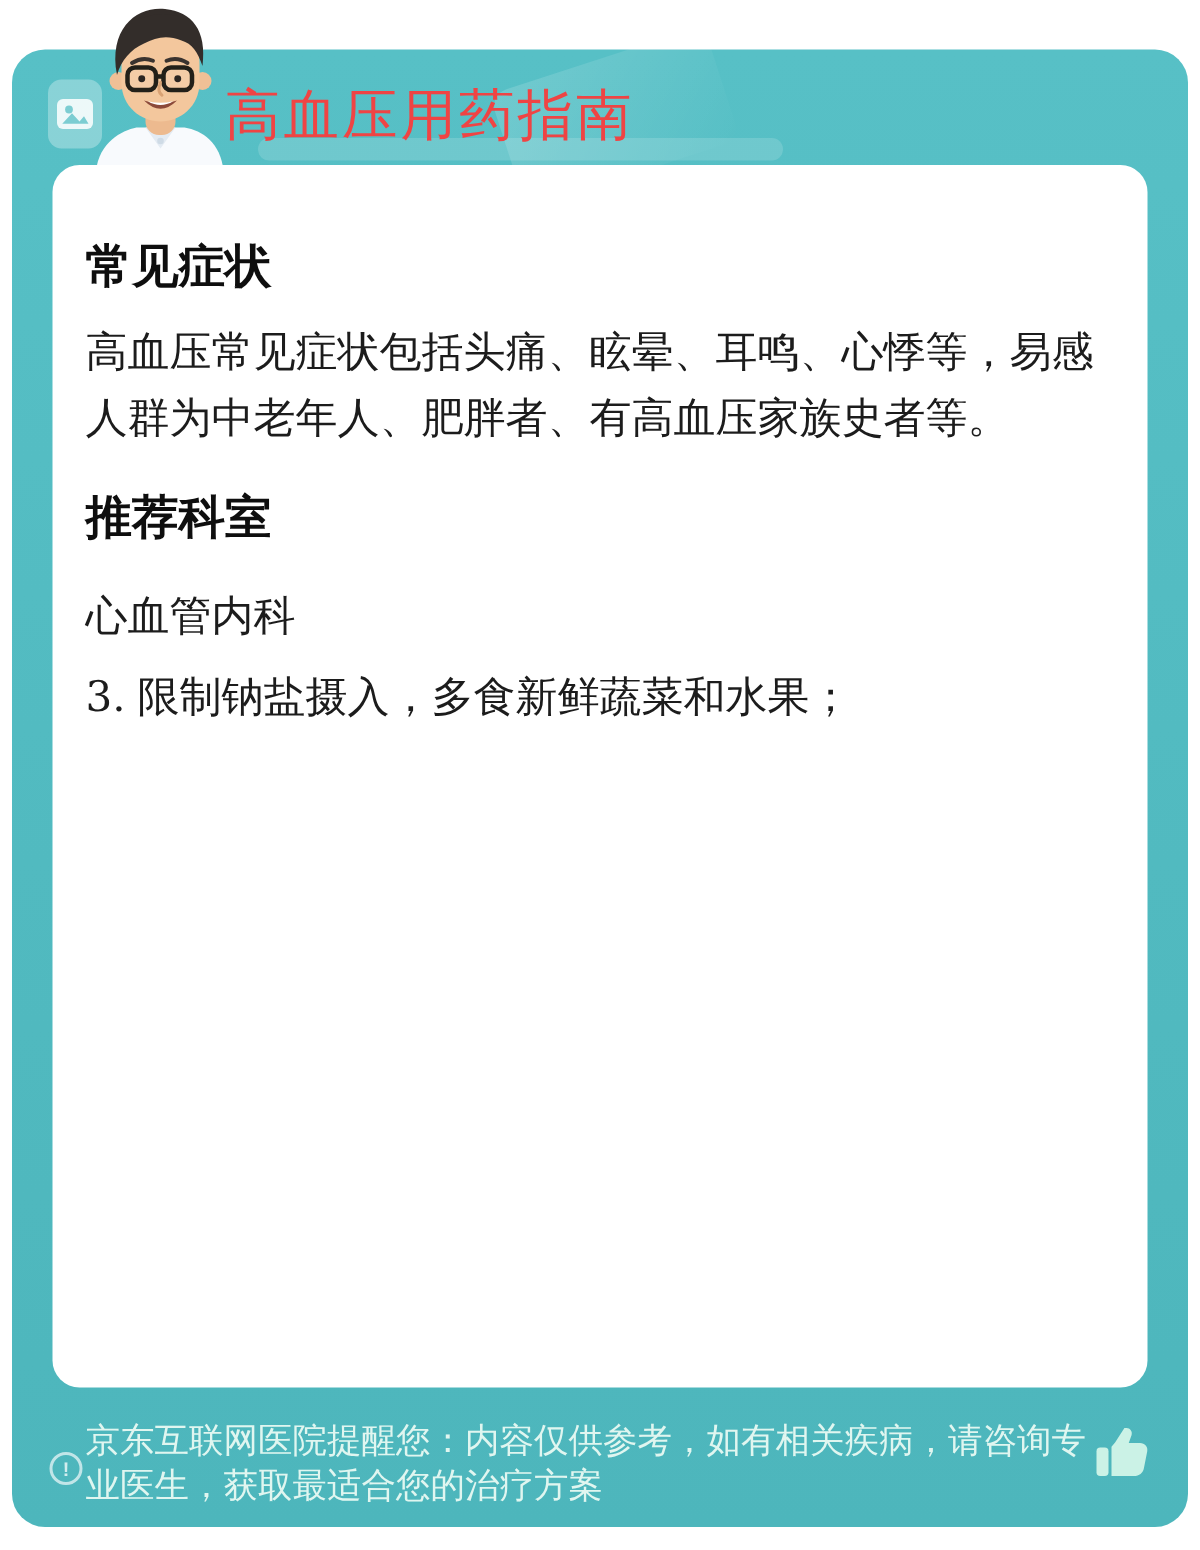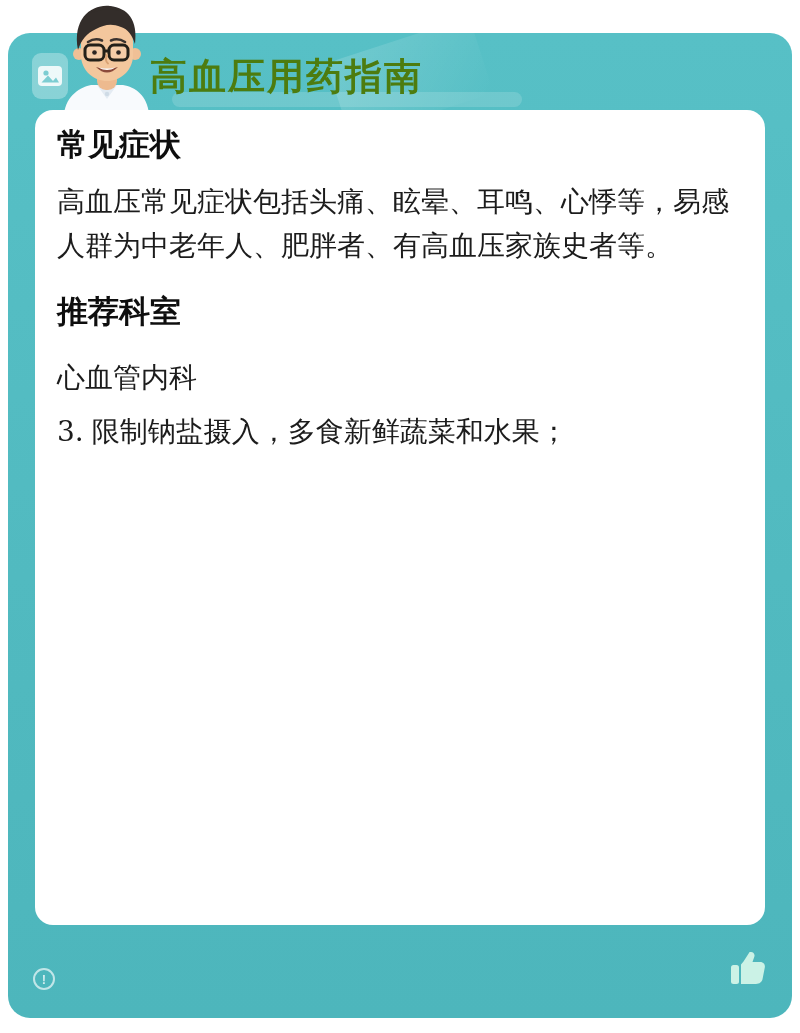--- a/index.html
+++ b/index.html
@@ -27,26 +27,26 @@
     position:absolute;left:32px;top:53px;width:36px;height:46px;
     background:rgba(255,255,255,0.30);border-radius:9px;
     display:flex;align-items:center;justify-content:center;z-index:2;
   }
   .badge svg{width:24px;height:20px;}
   .avatar{
     position:absolute;left:50px;top:2px;width:114px;height:112px;z-index:3;
   }
   .title{
     position:absolute;left:150px;top:52px;z-index:3;
-    font-size:37px;font-weight:700;color:#4d7c0f;letter-spacing:2px;
+    font-size:37px;font-weight:400;color:#ef4444;letter-spacing:2px;
   }
   .card{
     position:absolute;left:35px;top:110px;width:730px;height:815px;
     background:#ffffff;border-radius:18px;z-index:4;
-    box-sizing:border-box;padding:15px 20px 0 22px;
+    box-sizing:border-box;padding:48px 20px 0 22px;
     color:#1a1a1a;
   }
   .card h2{
     font-size:31px;line-height:39px;font-weight:700;margin:0;color:#0e0e0e;
     font-family:"Liberation Sans","DejaVu Sans",sans-serif;
   }
   .card p{font-size:28px;line-height:44px;margin:0;color:#1c1c1c;}
   .card p.item{line-height:45px;}
   .num{font-family:"DejaVu Serif","Liberation Serif",serif;margin-right:8px;}
   .mt8{margin-top:8px!important;}   .mt9{margin-top:9px!important;}
@@ -118,17 +118,18 @@
 
   <h2 class="mt24">推荐科室</h2>
   <p class="mt25">心血管内科</p>
 
 
   <p class="item mt9"><span class="num">3.</span><span>限制钠盐摄入，多食新鲜蔬菜和水果；</span></p>
 </div>
 
 <div class="footer">
   <span class="info-icon">!</span>
+  <p class="disclaimer">京东互联网医院提醒您：内容仅供参考，如有相关疾病，请咨询专业医生，获取最适合您的治疗方案</p>
   <svg class="thumb" viewBox="0 0 38 34">
     <rect x="1" y="13" width="8" height="19" rx="2.5" fill="#cbf2e6"></rect>
     <path d="M11 32 L26 32 C29.5 32 32 30 32.6 26.8 L34.8 15.6 C35.4 12.4 33.2 10 30 10 L22.5 10 L24.4 4.6 C25.1 2.3 23.4 0 21 0 L19.6 0 L13.5 9.5 L11 12.5 Z" fill="#cbf2e6"></path>
   </svg>
 </div>
 
 </body></html>

